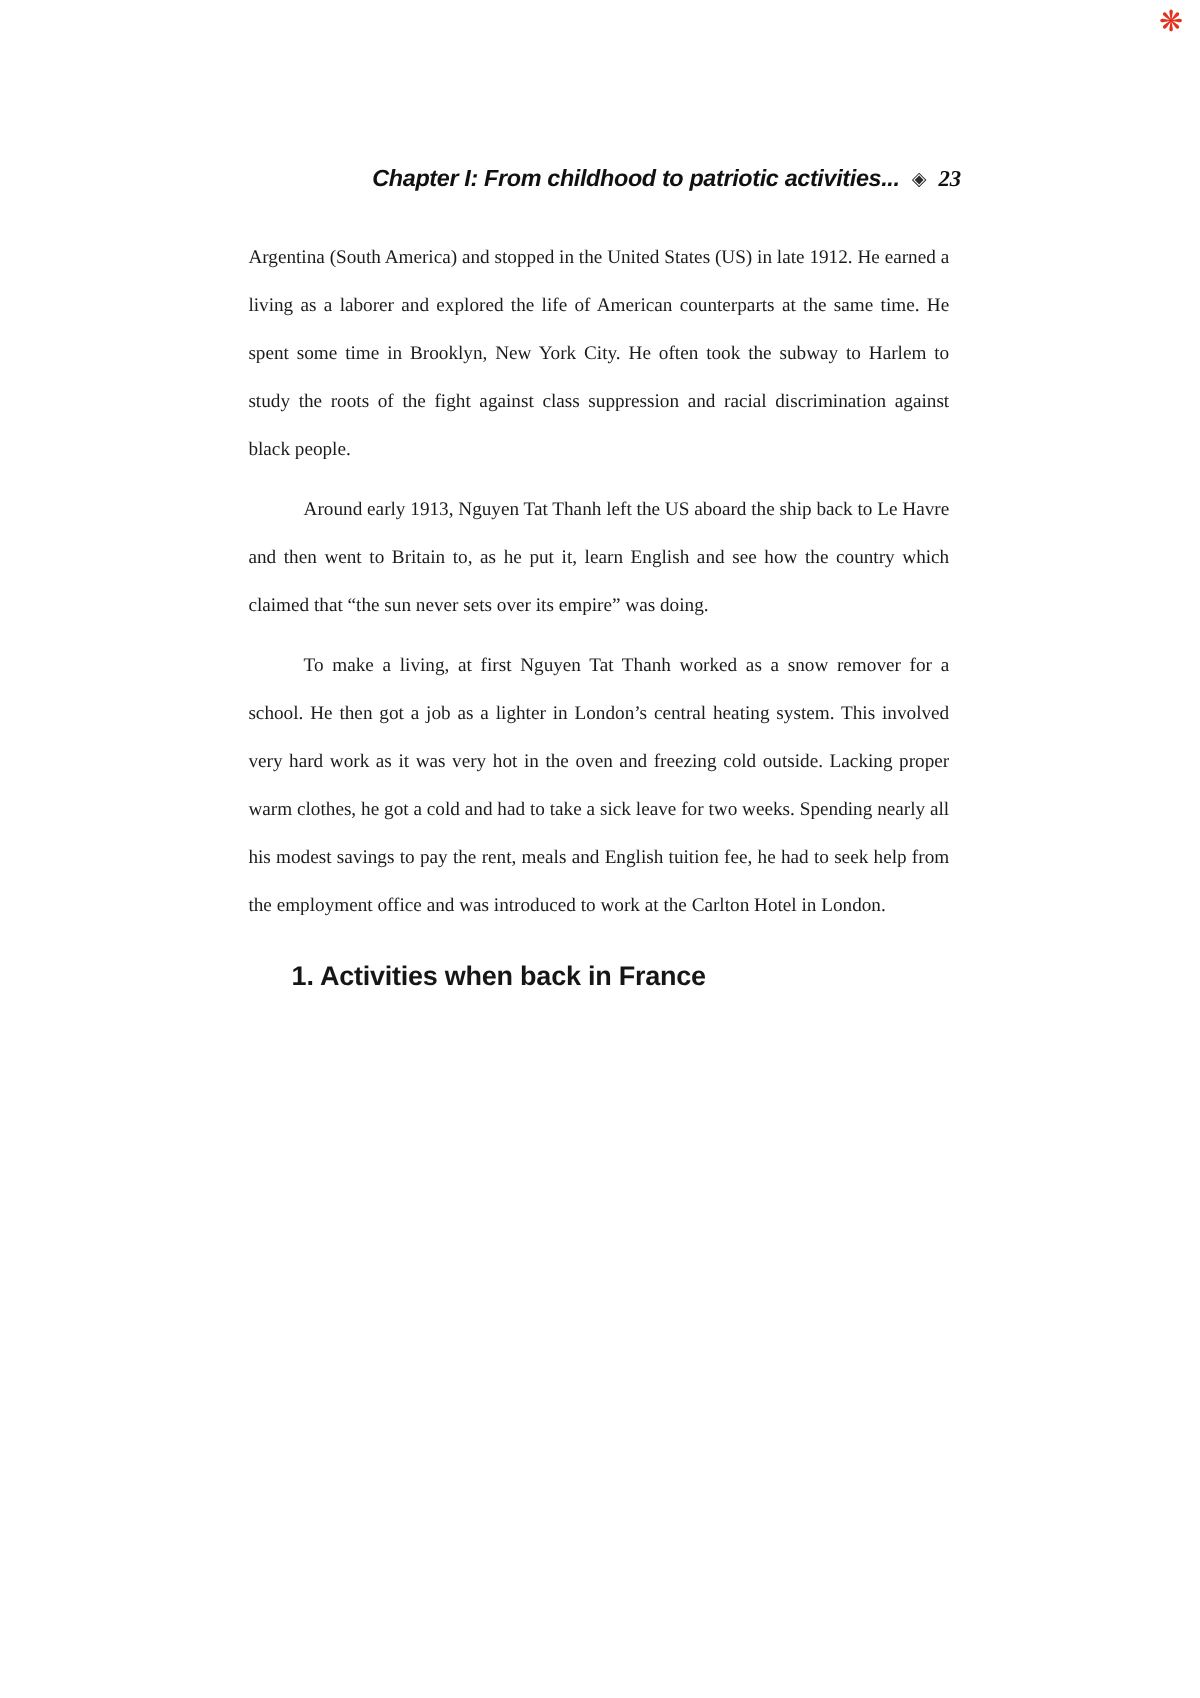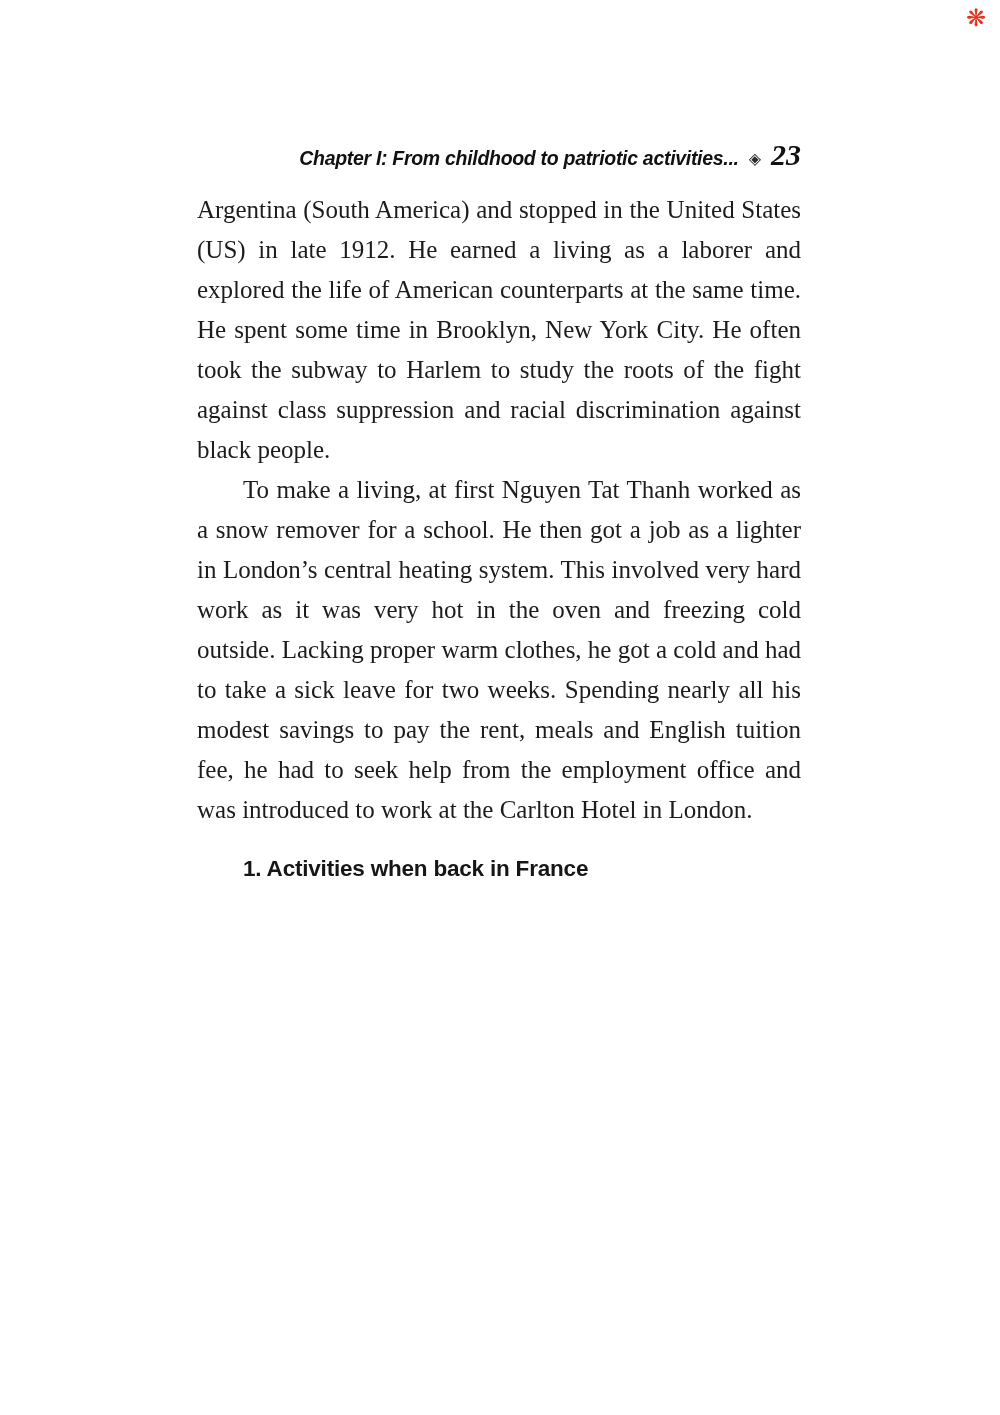--- a/index.html
+++ b/index.html
@@ -27,21 +27,21 @@
     position: absolute;
     left: 197px;
     top: 138px;
     width: 604px;
   }
   .running-header {
     display: flex;
     justify-content: flex-end;
     align-items: baseline;
     gap: 10px;
-    margin-bottom: 18px;
+    margin-bottom: 34px;
     white-space: nowrap;
   }
   .running-header .chapter-title {
     font-family: "Liberation Sans", sans-serif;
     font-style: italic;
     font-weight: bold;
     font-size: 19.5px;
     letter-spacing: -0.3px;
     color: #111111;
   }
@@ -49,26 +49,26 @@
     font-family: "DejaVu Sans", sans-serif;
     font-size: 16px;
     color: #2a2a2a;
     position: relative;
     top: -1px;
   }
   .running-header .page-number {
     font-family: "Liberation Serif", serif;
     font-style: italic;
     font-weight: bold;
-    font-size: 30px;
+    font-size: 19px;
     color: #111111;
   }
   .body-text p {
-    margin: 0;
-    font-size: 25px;
+    margin: 10px;
+    font-size: 16px;
     line-height: 40px;
     text-align: justify;
     color: #1c1c1c;
   }
   .body-text p.indent {
     text-indent: 46px;
   }
   .section-heading {
     font-family: "Liberation Sans", sans-serif;
     font-weight: bold;
@@ -87,19 +87,20 @@
 <div class="page-inner">
 
   <div class="running-header">
     <span class="chapter-title">Chapter I: From childhood to patriotic activities...</span>
     <span class="diamond-ornament">◈</span>
     <span class="page-number">23</span>
   </div>
 
   <div class="body-text">
     <p>Argentina (South America) and stopped in the United States (US) in late 1912. He earned a living as a laborer and explored the life of American counterparts at the same time. He spent some time in Brooklyn, New York City. He often took the subway to Harlem to study the roots of the fight against class suppression and racial discrimination against black people.</p>
+    <p class="indent">Around early 1913, Nguyen Tat Thanh left the US aboard the ship back to Le Havre and then went to Britain to, as he put it, learn English and see how the country which claimed that “the sun never sets over its empire” was doing.</p>
     <p class="indent">To make a living, at first Nguyen Tat Thanh worked as a snow remover for a school. He then got a job as a lighter in London’s central heating system. This involved very hard work as it was very hot in the oven and freezing cold outside. Lacking proper warm clothes, he got a cold and had to take a sick leave for two weeks. Spending nearly all his modest savings to pay the rent, meals and English tuition fee, he had to seek help from the employment office and was introduced to work at the Carlton Hotel in London.</p>
 
     <div class="section-heading">1. Activities when back in France</div>
 
   </div>
 
 </div>
 
 </body></html>

